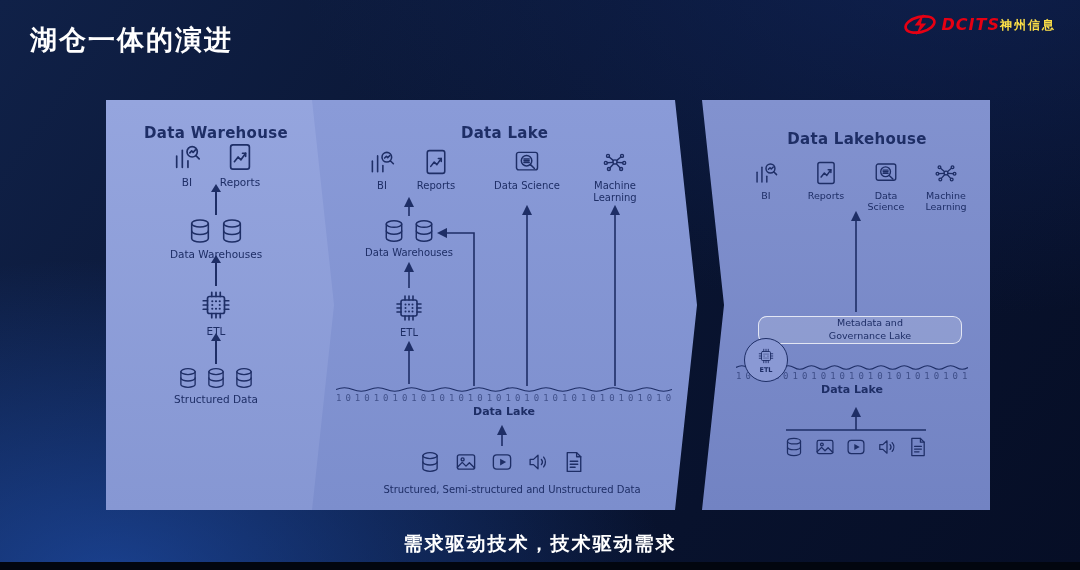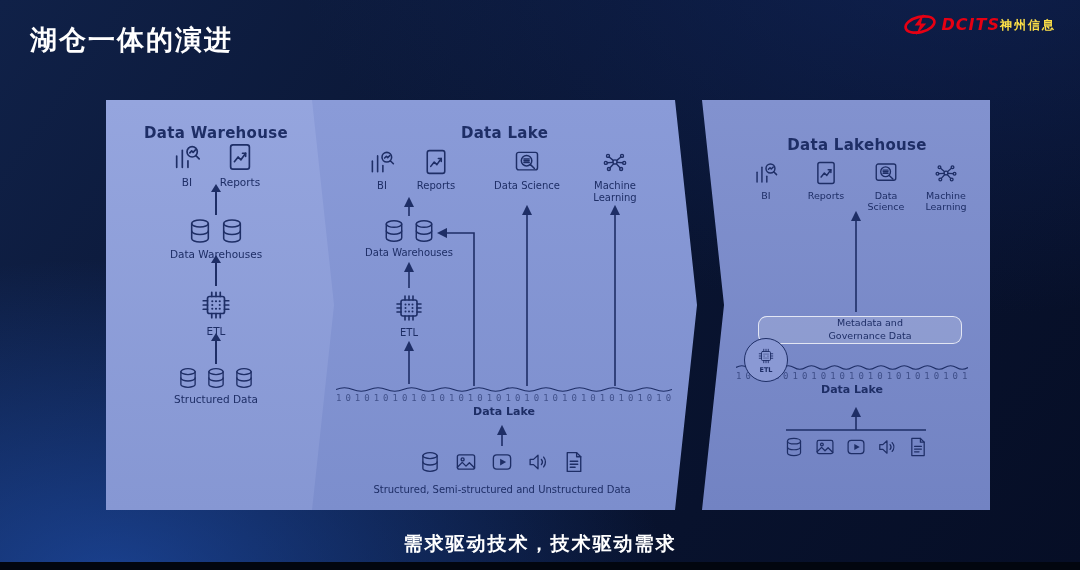--- a/index.html
+++ b/index.html
@@ -58,41 +58,41 @@
   .p2col { position:absolute; top:48px; display:flex; flex-direction:column; align-items:center; gap:4px; }
   .p2col .lbl { font-size:10px; }
   .p2col-bi { left:48px; width:44px; }
   .p2col-rep { left:96px; width:56px; }
   .p2col-ds { left:180px; width:70px; }
   .p2col-ml { left:266px; width:74px; }
   .p2-wh { position:absolute; top:118px; left:52px; width:90px; display:flex; flex-direction:column; align-items:center; gap:3px; }
   .p2-wh .lbl, .p2-etl .lbl { font-size:10px; }
   .p2-etl { position:absolute; top:192px; left:72px; width:50px; display:flex; flex-direction:column; align-items:center; gap:3px; }
   .p2-bottom { position:absolute; top:350px; left:0; width:380px; display:flex; justify-content:center; gap:12px; }
-  .p2-src { position:absolute; top:384px; left:0; width:380px; text-align:center; font-size:10px; }
+  .p2-src { position:absolute; top:384px; left:10px; width:380px; text-align:center; font-size:10px; }
 
   .lake-band { position:absolute; z-index:1; }
   .band2 { left:24px; top:286px; width:336px; }
   .band3 { left:34px; top:264px; width:232px; }
   .wave { display:block; width:100%; height:7px; color:#1e2e66; }
   .binary { overflow:hidden; white-space:nowrap; text-align:center;
     font-family:"DejaVu Sans Mono","Liberation Mono",monospace;
     font-size:9px; letter-spacing:4px; color:rgba(30,46,102,0.65); height:13px; }
   .lake-label { text-align:center; font-size:11px; font-weight:bold; margin-top:-1px; }
 
   .connectors { position:absolute; left:0; top:0; pointer-events:none; }
   .connectors path { stroke:#1e2e66; stroke-width:1.6; fill:none; }
 
   
   .panel3 {
     left:612px; width:288px;
     background:linear-gradient(180deg,#8292cf,#7283c3);
     clip-path:polygon(0 0, 100% 0, 100% 100%, 0 100%, 22px 50%);
   }
-  .p3-title { position:absolute; top:30px; left:22px; width:266px; text-align:center;margin-top:6px; }
+  .p3-title { position:absolute; top:30px; left:22px; width:266px; text-align:center; }
   .p3-top { position:absolute; top:60px; left:26px; width:256px; display:flex; justify-content:center; gap:2px; }
   .p3-top .icon-col { width:58px; gap:4px; }
   .p3-top .lbl { font-size:9.5px; }
   .meta-box { position:absolute; left:56px; top:216px; width:204px; height:28px;
     border:1px solid rgba(255,255,255,0.75); border-radius:9px; background:rgba(255,255,255,0.16);
     display:flex; flex-direction:column; justify-content:center; align-items:center;
     font-size:9.5px; line-height:1.35; padding-left:20px; text-align:center; }
   .etl-badge { position:absolute; left:42px; top:238px; width:44px; height:44px; border-radius:50%;
     border:1.5px solid #1e2e66; background:#8a99d4; z-index:2;
     display:flex; flex-direction:column; align-items:center; justify-content:center; gap:1px;
@@ -393,21 +393,21 @@
       <div class="icon-col">
         <svg class="ic ic26">
             <use href="#sym-ml"></use>
           </svg>
         <span class="lbl">Machine Learning</span>
       </div>
     </div>
 
     <div class="meta-box">
       <span>Metadata and</span>
-      <span>Governance Data</span>
+      <span>Governance Lake</span>
     </div>
 
     <div class="etl-badge">
       <svg class="ic" style="width:18px;height:18px">
           <use href="#sym-chip"></use>
         </svg>
       <span>ETL</span>
     </div>
 
     <div class="lake-band band3">

